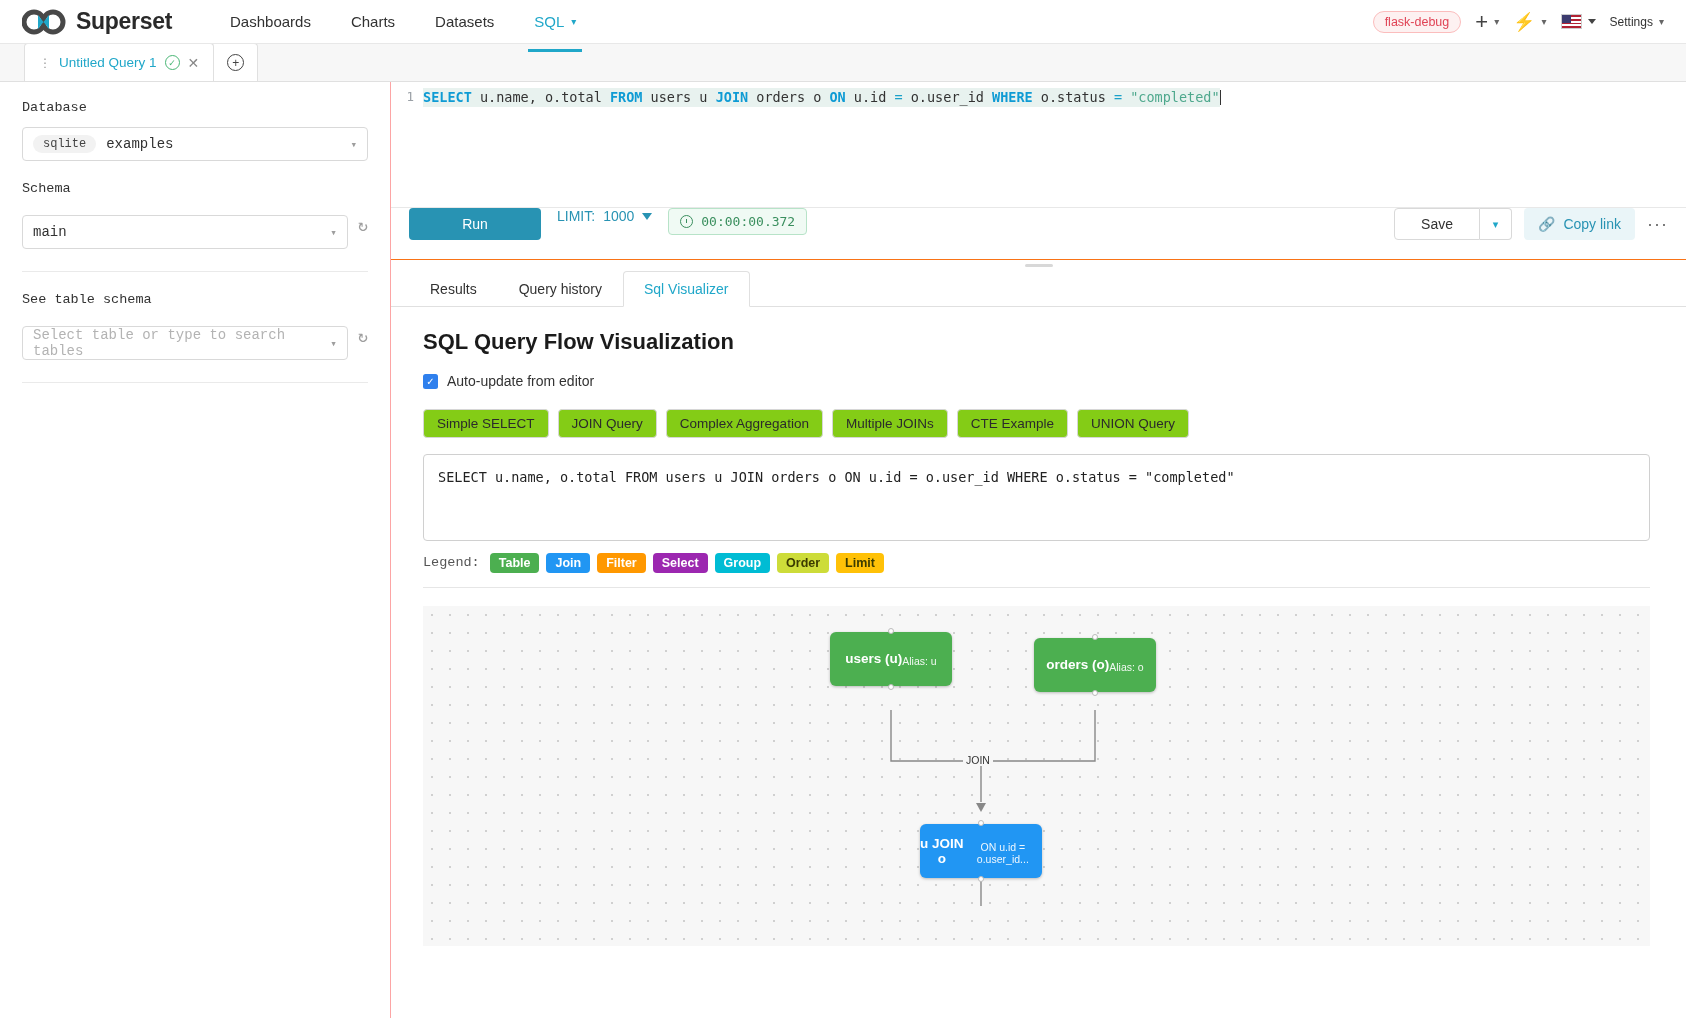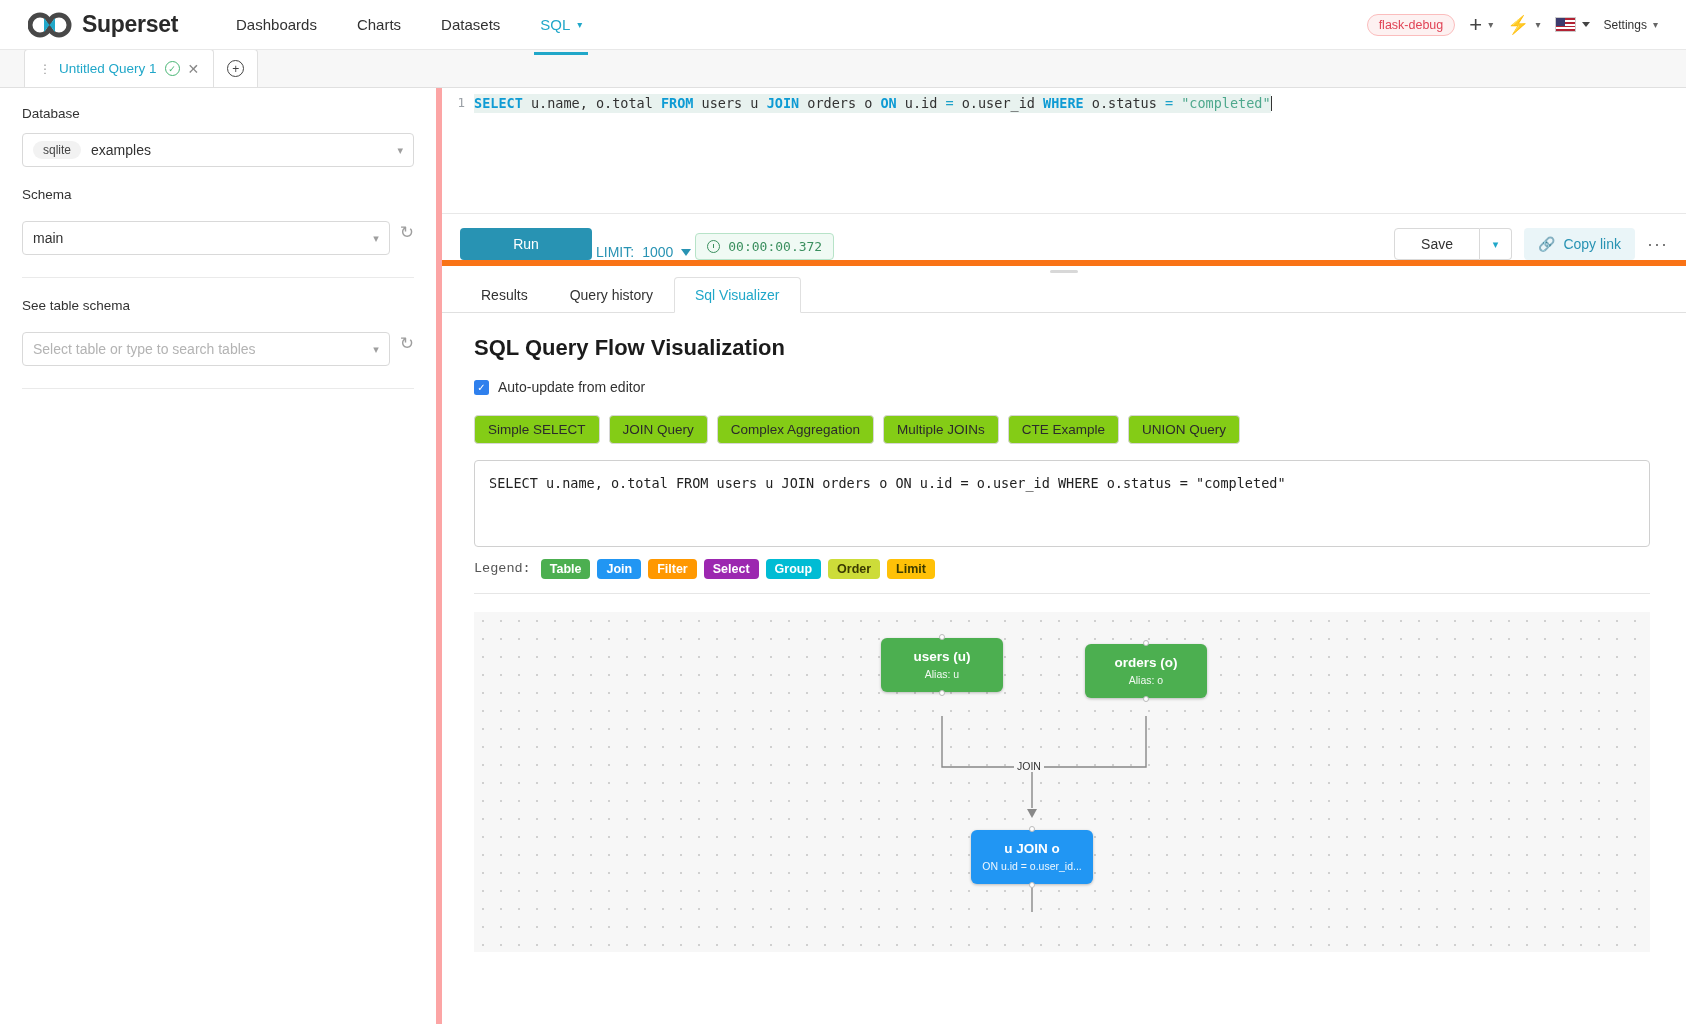--- a/index.html
+++ b/index.html
@@ -6,23 +6,23 @@
   html, body { margin:0; padding:0; }
   body {
     width:1686px; height:1034px;
     font-family:"Liberation Sans", sans-serif;
     font-size:14px; color:#323232; background:#fff;
     overflow:hidden;
   }
 
   
   .navbar {
-    height:50px; display:flex; align-items:center;
+    height:44px; display:flex; align-items:center;
     border-bottom:1px solid #e8e8e8; background:#fff;
-    padding:0 28px; position:relative;
+    padding:0 22px; position:relative;
   }
   .brand { display:flex; align-items:center; gap:10px; margin-right:38px; }
   .brand-logo { width:44px; height:26px; }
   .brand-name { font-size:23px; font-weight:bold; color:#2a2a2a; letter-spacing:-0.3px; }
   .nav-items { display:flex; align-items:center; gap:0; height:60px; }
   .nav-item {
     padding:0 20px; height:60px; display:flex; align-items:center;
     font-size:15px; color:#323232; cursor:pointer; position:relative;
   }
   .nav-item.active { color:#20a7c9; }
@@ -76,21 +76,21 @@
   }
   .plus-circle {
     width:17px;height:17px;border:1.5px solid #444;border-radius:50%;
     display:flex;align-items:center;justify-content:center;font-size:12px;color:#444;line-height:1;
   }
 
   
   .split { display:flex; height:calc(1034px - 60px - 38px); }
 
   
-  .leftpane { width:442px; border-right:6px solid #fca5a5; padding:18px 22px; background:#fff; }
+  .leftpane { width:391px; border-right:1px solid #fca5a5; padding:18px 22px; background:#fff;font-family:Liberation Mono, monospace; }
   .field-label { font-size:13.5px; color:#323232; margin-bottom:7px; }
   .select-box {
     height:34px; border:1px solid #d9d9d9; border-radius:4px; background:#fff;
     display:flex; align-items:center; padding:0 10px; gap:10px; cursor:pointer;margin-top:12px;
   }
   .db-chip {
     background:#f2f2f2; border-radius:11px; font-size:12px; color:#444; padding:2px 10px;
   }
   .select-val { font-size:14px; color:#323232; }
   .select-val.placeholder { color:#b3b3b3; }
@@ -113,22 +113,22 @@
     user-select:none; padding-top:1px;
   }
   .code-area { flex:1; position:relative; }
   .code-line { background:#e8f2ef; display:inline-block; padding:1px 0 2px; white-space:pre; }
   .k { color:#0e9bd4; font-weight:bold; }
   .str { color:#4ea88d; }
   .op { color:#1ba1c9; }
   .caret-bar { display:inline-block; width:1px; height:15px; background:#333; vertical-align:-3px; }
 
   .toolbar {
-    height:52px; display:flex; align-items:flex-end; padding:0 18px; gap:4px;
-    border-bottom:6px solid #f97316; background:#fff;
+    height:52px; display:flex; align-items:flex-start; padding:0 18px; gap:16px;
+    border-bottom:1px solid #f97316; background:#fff;
   }
   .run-btn {
     width:132px; height:32px; background:#2893b3; color:#fff; border:none; border-radius:4px;
     font-size:14px; cursor:pointer; font-family:inherit;
   }
   .limit-ctl { display:flex; align-items:center; gap:8px; color:#2893b3; font-size:14px; cursor:pointer; }
   .limit-caret { width:0;height:0;border-left:5px solid transparent;border-right:5px solid transparent;border-top:7px solid #2893b3; }
   .timer-pill {
     border:1px solid #b7e3c8; background:#f0faf4; color:#3a8f5e; border-radius:4px;
     font-family:"DejaVu Sans Mono", monospace; font-size:13px; padding:5px 11px;
@@ -198,21 +198,21 @@
   .lg.dark { color:#3b3b00; }
 
   
   .canvas {
     margin:18px 18px 0 14px; height:340px; background:#f7f7f7;
     background-image:radial-gradient(#d0d0d0 1px, transparent 1px);
     background-size:18px 18px; position:relative; overflow:hidden;
   }
   .node {
     position:absolute; border-radius:6px; color:#fff; text-align:center;
-    display:flex; flex-direction:column; align-items:center; justify-content:center;
+    display:flex; align-items:center; justify-content:center;
     box-shadow:0 1px 3px rgba(0,0,0,.25); cursor:pointer;
   }
   .node .t { font-size:13.5px; font-weight:bold; }
   .node .s { font-size:10.5px; opacity:.92; margin-top:4px; }
   .node-table { background:#4caf50; width:122px; height:54px; }
   .node-join  { background:#2196f3; width:122px; height:54px; }
   .port {
     position:absolute; width:6px;height:6px;border-radius:50%;
     background:#fff; border:1.2px solid #bbb;
   }

